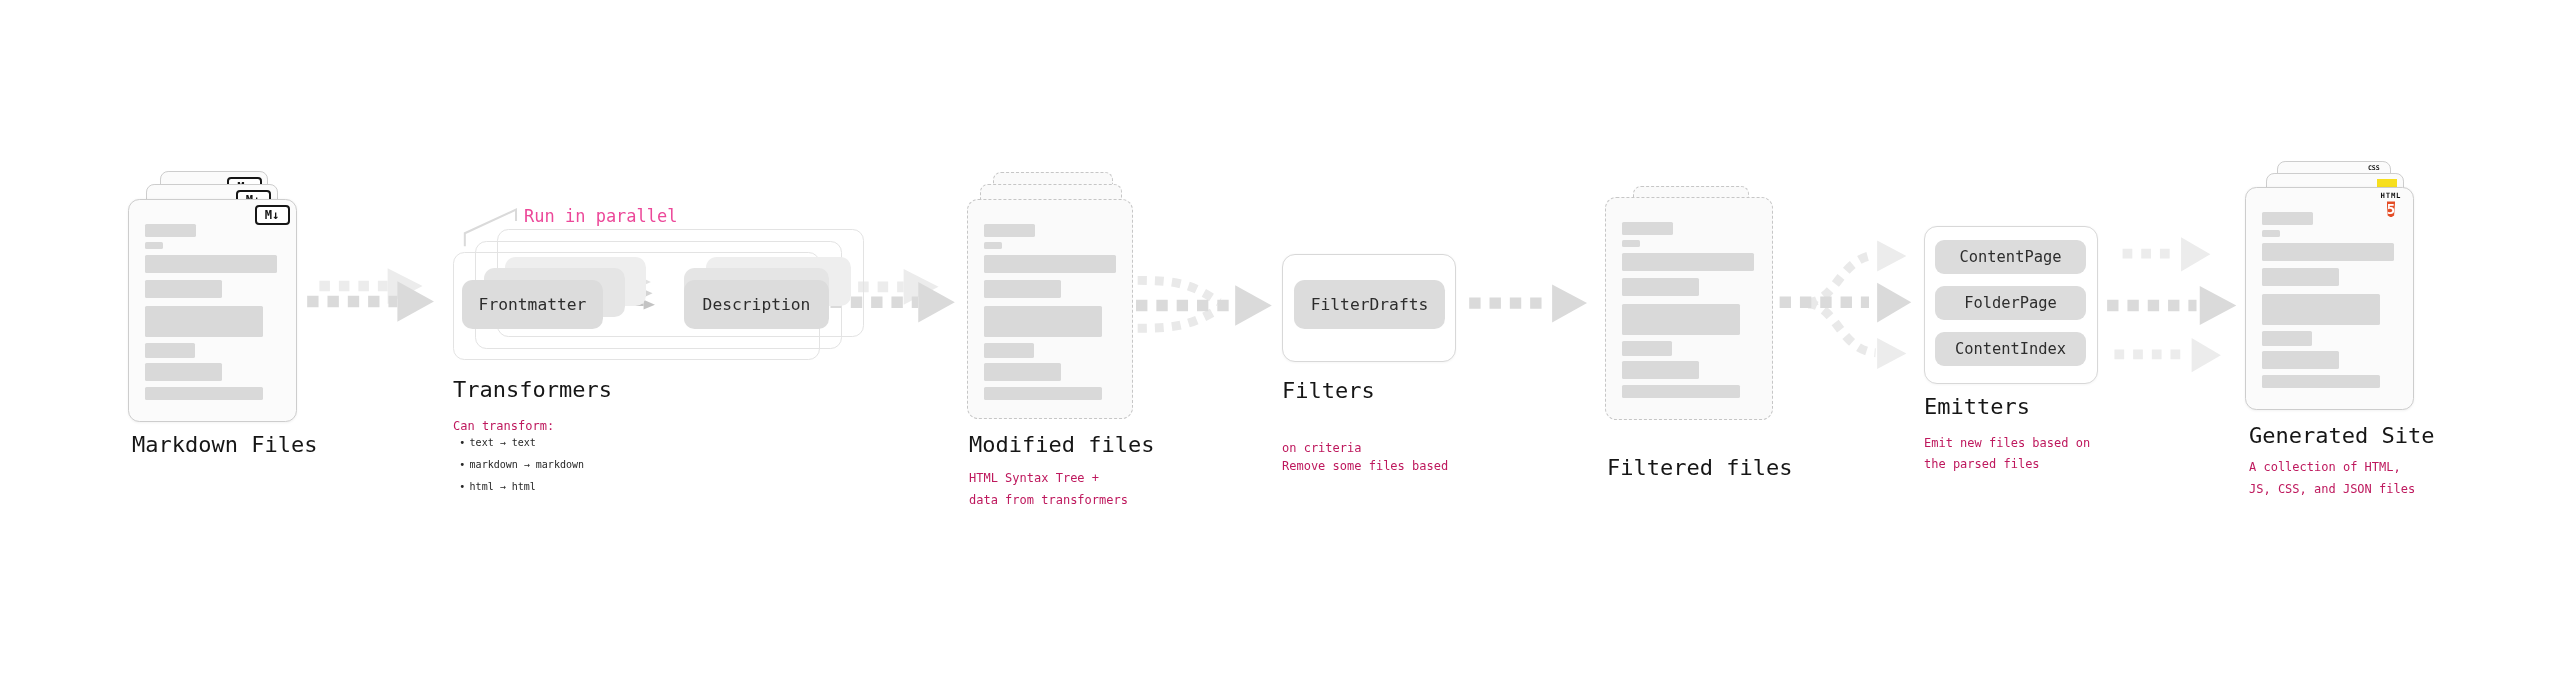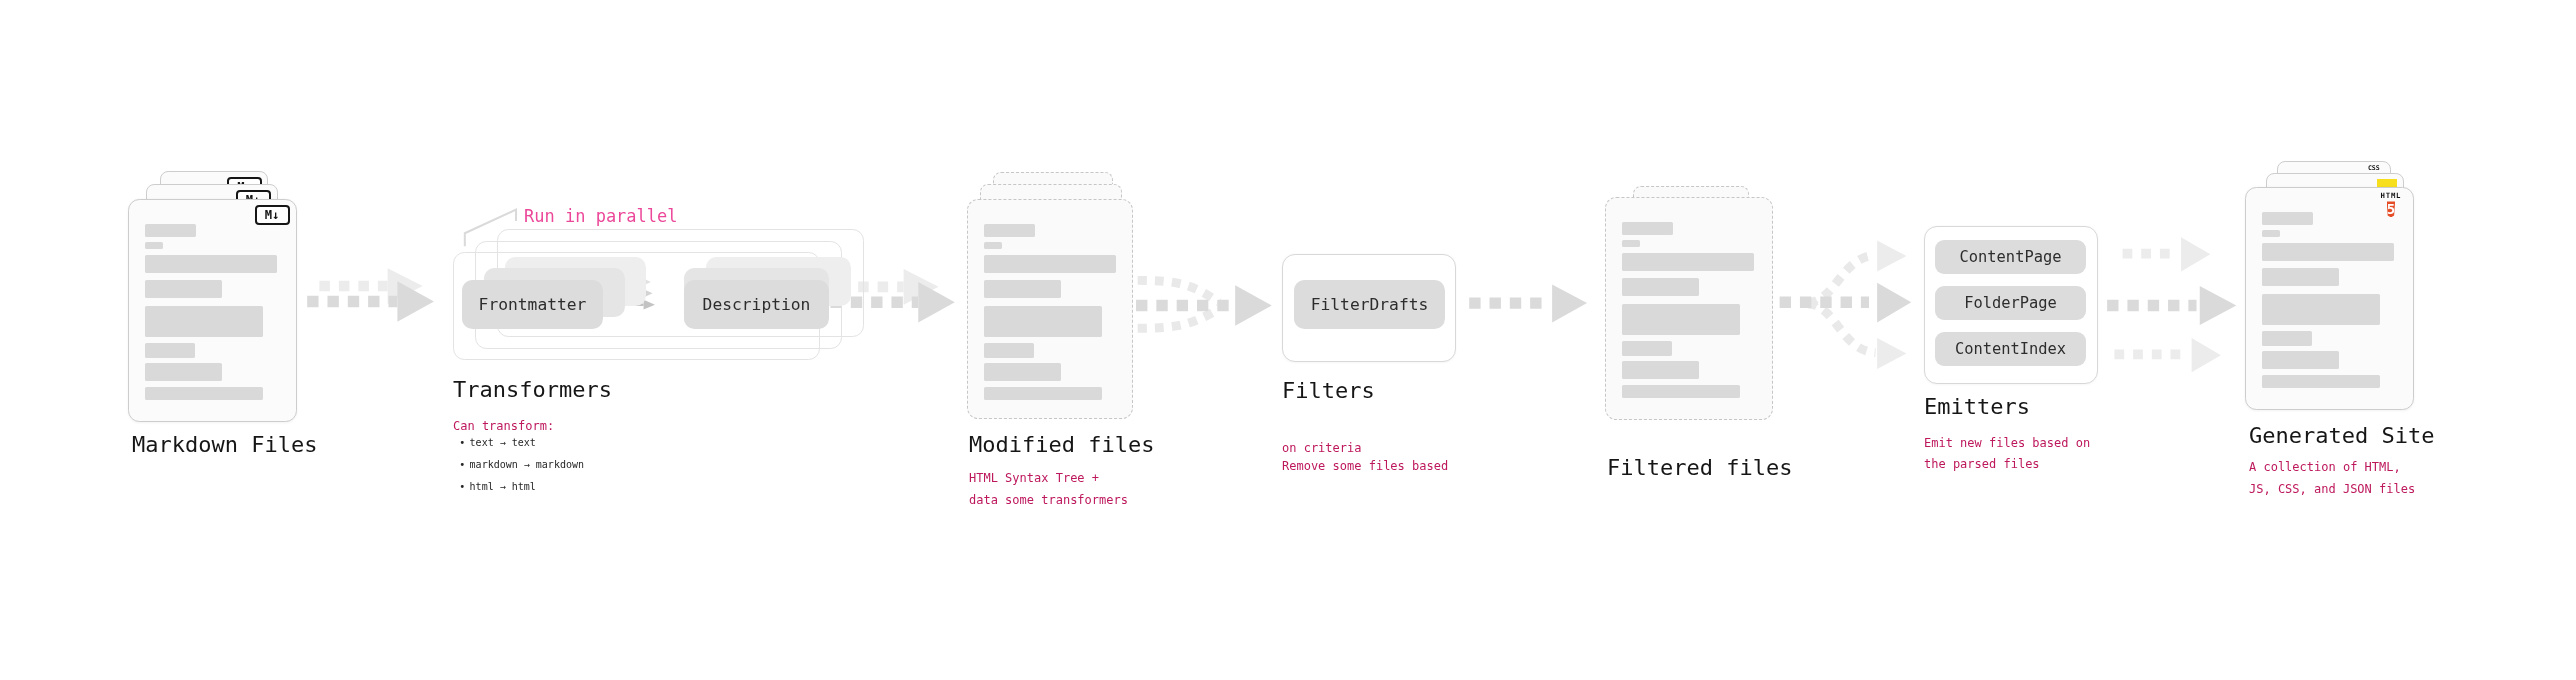--- a/index.html
+++ b/index.html
@@ -168,21 +168,21 @@
         <div class="bar" style="top: 42px; width: 18px; height: 6.5px;"></div>
         <div class="bar" style="top: 55px; width: 132px; height: 18px;"></div>
         <div class="bar" style="top: 80px; width: 77px; height: 18px;"></div>
         <div class="bar" style="top: 106px; width: 118px; height: 31px;"></div>
         <div class="bar" style="top: 143px; width: 50px; height: 14.6px;"></div>
         <div class="bar" style="top: 163px; width: 77px; height: 18px;"></div>
         <div class="bar" style="top: 187px; width: 118px; height: 13px;"></div>
       </div>
     <div class="heading" style="left:969px;top:432px;">Modified files</div>
     <div class="sub" style="left:969px;top:467px;">HTML Syntax Tree +</div>
-    <div class="sub" style="left:969px;top:489px;">data some transformers</div>
+    <div class="sub" style="left:969px;top:489px;">data from transformers</div>
   </div>
 
   <div>
     <div class="panel" style="left:1282px;top:254px;width:172px;height:106px;"></div>
     <div class="pill" style="left:1294px;top:280px;width:151px;height:49px;">FilterDrafts</div>
     <div class="heading" style="left:1282px;top:378px;">Filters</div>
     <div class="sub" style="left:1282px;top:415px;margin-top:40px;">Remove some files based</div>
     <div class="sub" style="left:1282px;top:437px;">on criteria</div>
   </div>
 

